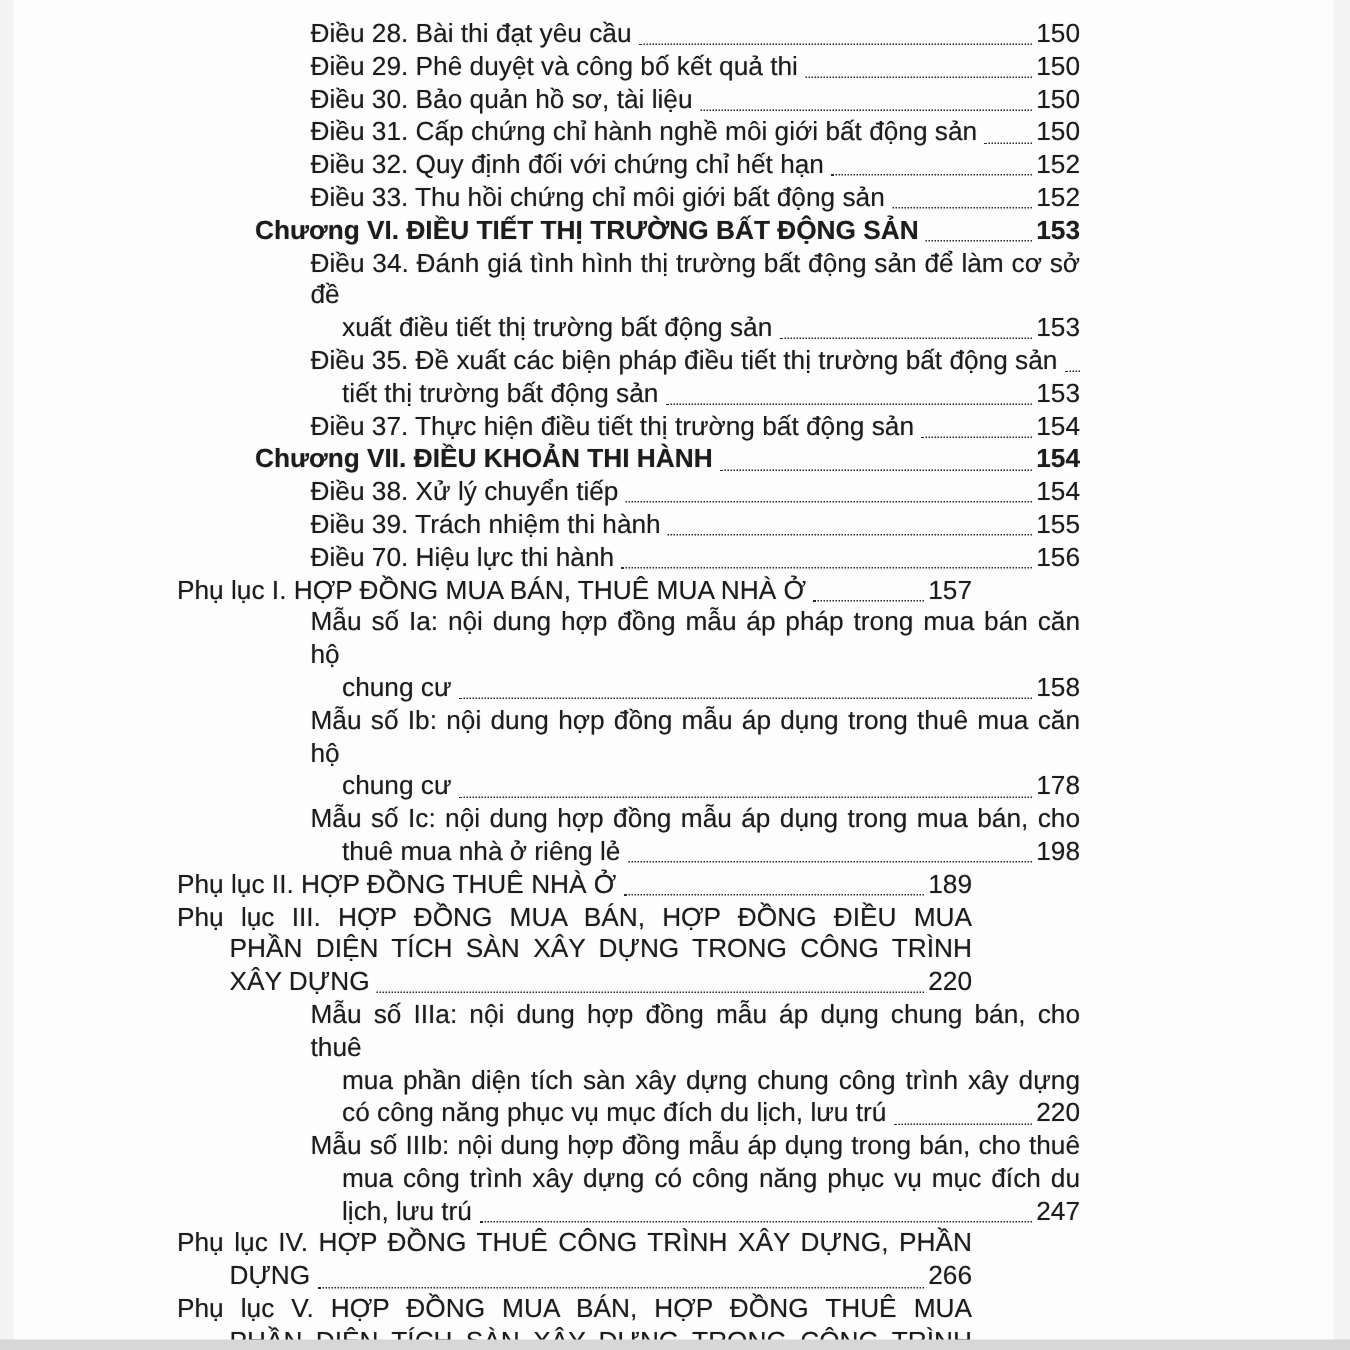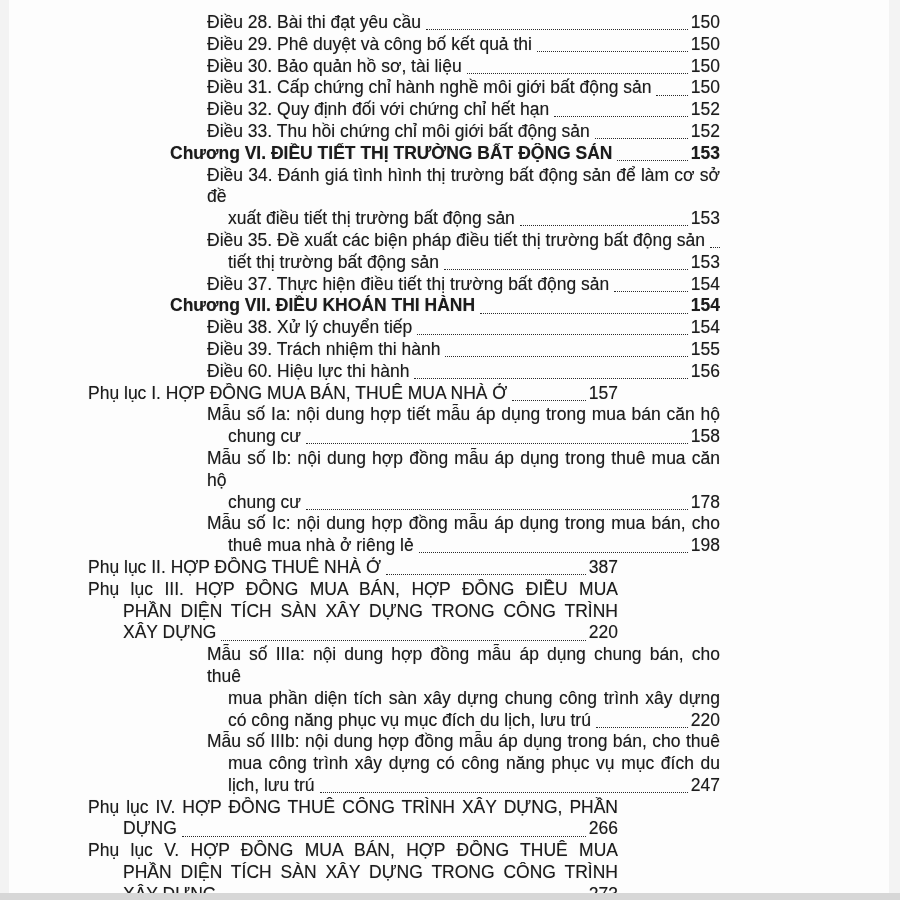--- a/index.html
+++ b/index.html
@@ -34,21 +34,21 @@
     position: absolute;
     left: 0;
     top: 12px;
     width: 900px;
     font-size: 17.5px;
     line-height: 21.8px;
     text-shadow: 0 0 0.7px rgba(20,20,20,0.45);
   }
   .entry { box-sizing: border-box; }
   .entry.chapter  { margin-left: 170px; width: 550px; font-weight: 700; }
-  .entry.appendix { margin-left: 88px; width: 530px; }
+  .entry.appendix { margin-left: 118px; width: 530px; }
   .entry.article  { margin-left: 207px; width: 513px; }
   .entry.form     { margin-left: 207px; width: 513px; }
   .line { overflow: hidden; }
   .jline {
     text-align: justify;
     text-align-last: justify;
   }
   .entry.article  .line.cont, .entry.form .line.cont { margin-left: 21px; }
   .entry.appendix .line.cont { margin-left: 35px; }
   .lastline {
@@ -170,34 +170,34 @@
       </div>
       <div class="entry article">
         <div class="line lastline">
           <span class="txt">Điều 39. Trách nhiệm thi hành</span>
           <span class="leader"></span>
           <span class="pagenum">155</span>
         </div>
       </div>
       <div class="entry article">
         <div class="line lastline">
-          <span class="txt">Điều 60. Hiệu lực thi hành</span>
+          <span class="txt">Điều 70. Hiệu lực thi hành</span>
           <span class="leader"></span>
           <span class="pagenum">156</span>
         </div>
       </div>
       <div class="entry appendix">
         <div class="line lastline">
           <span class="txt">Phụ lục I. HỢP ĐỒNG MUA BÁN, THUÊ MUA NHÀ Ở</span>
           <span class="leader"></span>
           <span class="pagenum">157</span>
         </div>
       </div>
       <div class="entry form">
-        <div class="line jline">Mẫu số Ia: nội dung hợp tiết mẫu áp dụng trong mua bán căn hộ</div>
+        <div class="line jline">Mẫu số Ia: nội dung hợp đồng mẫu áp pháp trong mua bán căn hộ</div>
         <div class="line cont lastline">
           <span class="txt">chung cư</span>
           <span class="leader"></span>
           <span class="pagenum">158</span>
         </div>
       </div>
       <div class="entry form">
         <div class="line jline">Mẫu số Ib: nội dung hợp đồng mẫu áp dụng trong thuê mua căn hộ</div>
         <div class="line cont lastline">
           <span class="txt">chung cư</span>
@@ -210,21 +210,21 @@
         <div class="line cont lastline">
           <span class="txt">thuê mua nhà ở riêng lẻ</span>
           <span class="leader"></span>
           <span class="pagenum">198</span>
         </div>
       </div>
       <div class="entry appendix">
         <div class="line lastline">
           <span class="txt">Phụ lục II. HỢP ĐỒNG THUÊ NHÀ Ở</span>
           <span class="leader"></span>
-          <span class="pagenum">387</span>
+          <span class="pagenum">189</span>
         </div>
       </div>
       <div class="entry appendix">
         <div class="line jline">Phụ lục III. HỢP ĐỒNG MUA BÁN, HỢP ĐỒNG ĐIỀU MUA</div>
         <div class="line cont jline">PHẦN DIỆN TÍCH SÀN XÂY DỰNG TRONG CÔNG TRÌNH</div>
         <div class="line cont lastline">
           <span class="txt">XÂY DỰNG</span>
           <span class="leader"></span>
           <span class="pagenum">220</span>
         </div>

